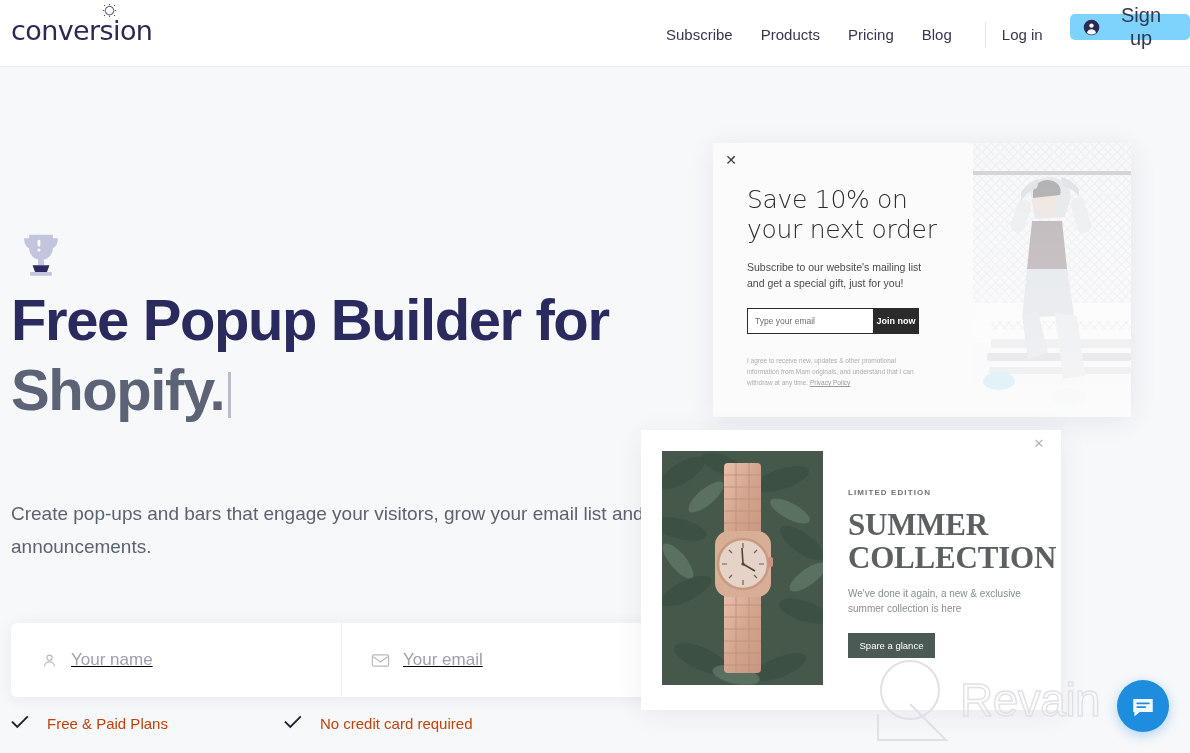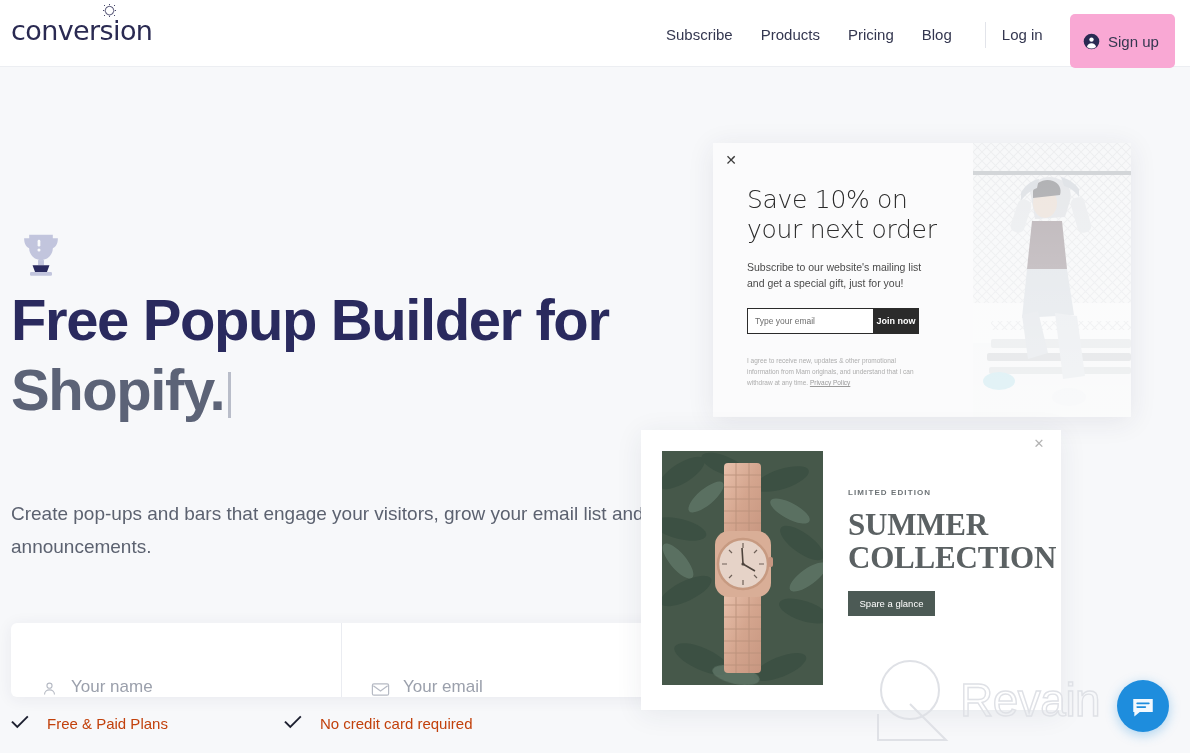--- a/index.html
+++ b/index.html
@@ -82,29 +82,29 @@
     color: #343750;
     text-decoration: none;
     line-height: 22px;
     cursor: pointer;
   }
 
   .signup-btn {
     position: absolute;
     left: 1070px;
     top: 14px;
-    height: 54px;
+    height: 26px;
     padding: 0 16px 0 13px;
-    background: #f9a8d4;
+    background: #7dd3fc;
     border: none;
     border-radius: 5px;
     display: flex;
     align-items: center;
     gap: 8px;
-    font-size: 15px;
+    font-size: 20px;
     color: #343750;
     font-family: "Liberation Sans", sans-serif;
     cursor: pointer;
   }
   .avatar-icon { width: 17px; height: 17px; flex: none; display: block; }
 
   
   .hero {
     position: absolute;
     top: 67px; left: 0;
@@ -161,24 +161,25 @@
     height: 74px;
     background: #ffffff;
     border-radius: 6px;
     box-shadow: 0 2px 16px rgba(40,45,80,0.07);
     display: flex;
     align-items: center;
     overflow: hidden;
   }
   .field {
     display: flex;
-    align-items: flex-end;
+    align-items: center;
     gap: 13px;
     height: 100%;
     padding-left: 30px;
+    text-decoration: underline;
   }
   .field.name-field { width: 330px; }
   .field.email-field { width: 360px; border-left: 1px solid #eaecf1; padding-left: 29px; }
   .field svg { flex: none; }
   .field input {
     border: none;
     outline: none;
     font-family: "Liberation Sans", sans-serif;
     font-size: 17px;
     color: #3d4253;
@@ -588,20 +589,21 @@
       </g>
       <path d="M81 113l12 7M81 113l-1-16" stroke="#4e433c" stroke-width="1.6" fill="none"></path>
       <circle cx="81" cy="113" r="1.6" fill="#4e433c"></circle>
       <rect x="106" y="106" width="5" height="10" rx="2" fill="#c79681"></rect>
     </svg>
   </div>
 
   <div class="popup2-body">
     <div class="p2-kicker">LIMITED EDITION</div>
     <div class="p2-title">SUMMER COLLECTION</div>
+    <div class="p2-sub">We've done it again, a new &amp; exclusive summer collection is here</div>
     <button class="p2-btn">Spare a glance</button>
   </div>
 </div>
 
 <div class="watermark">
   <svg width="90" height="88" viewBox="0 0 90 88">
     <circle cx="44" cy="34" r="29" fill="none" stroke="#dfe1e6" stroke-width="2"></circle>
     <path d="M12 58v26h68L44 48" fill="none" stroke="#dfe1e6" stroke-width="2"></path>
   </svg>
   <span class="wm-text">Revain</span>

